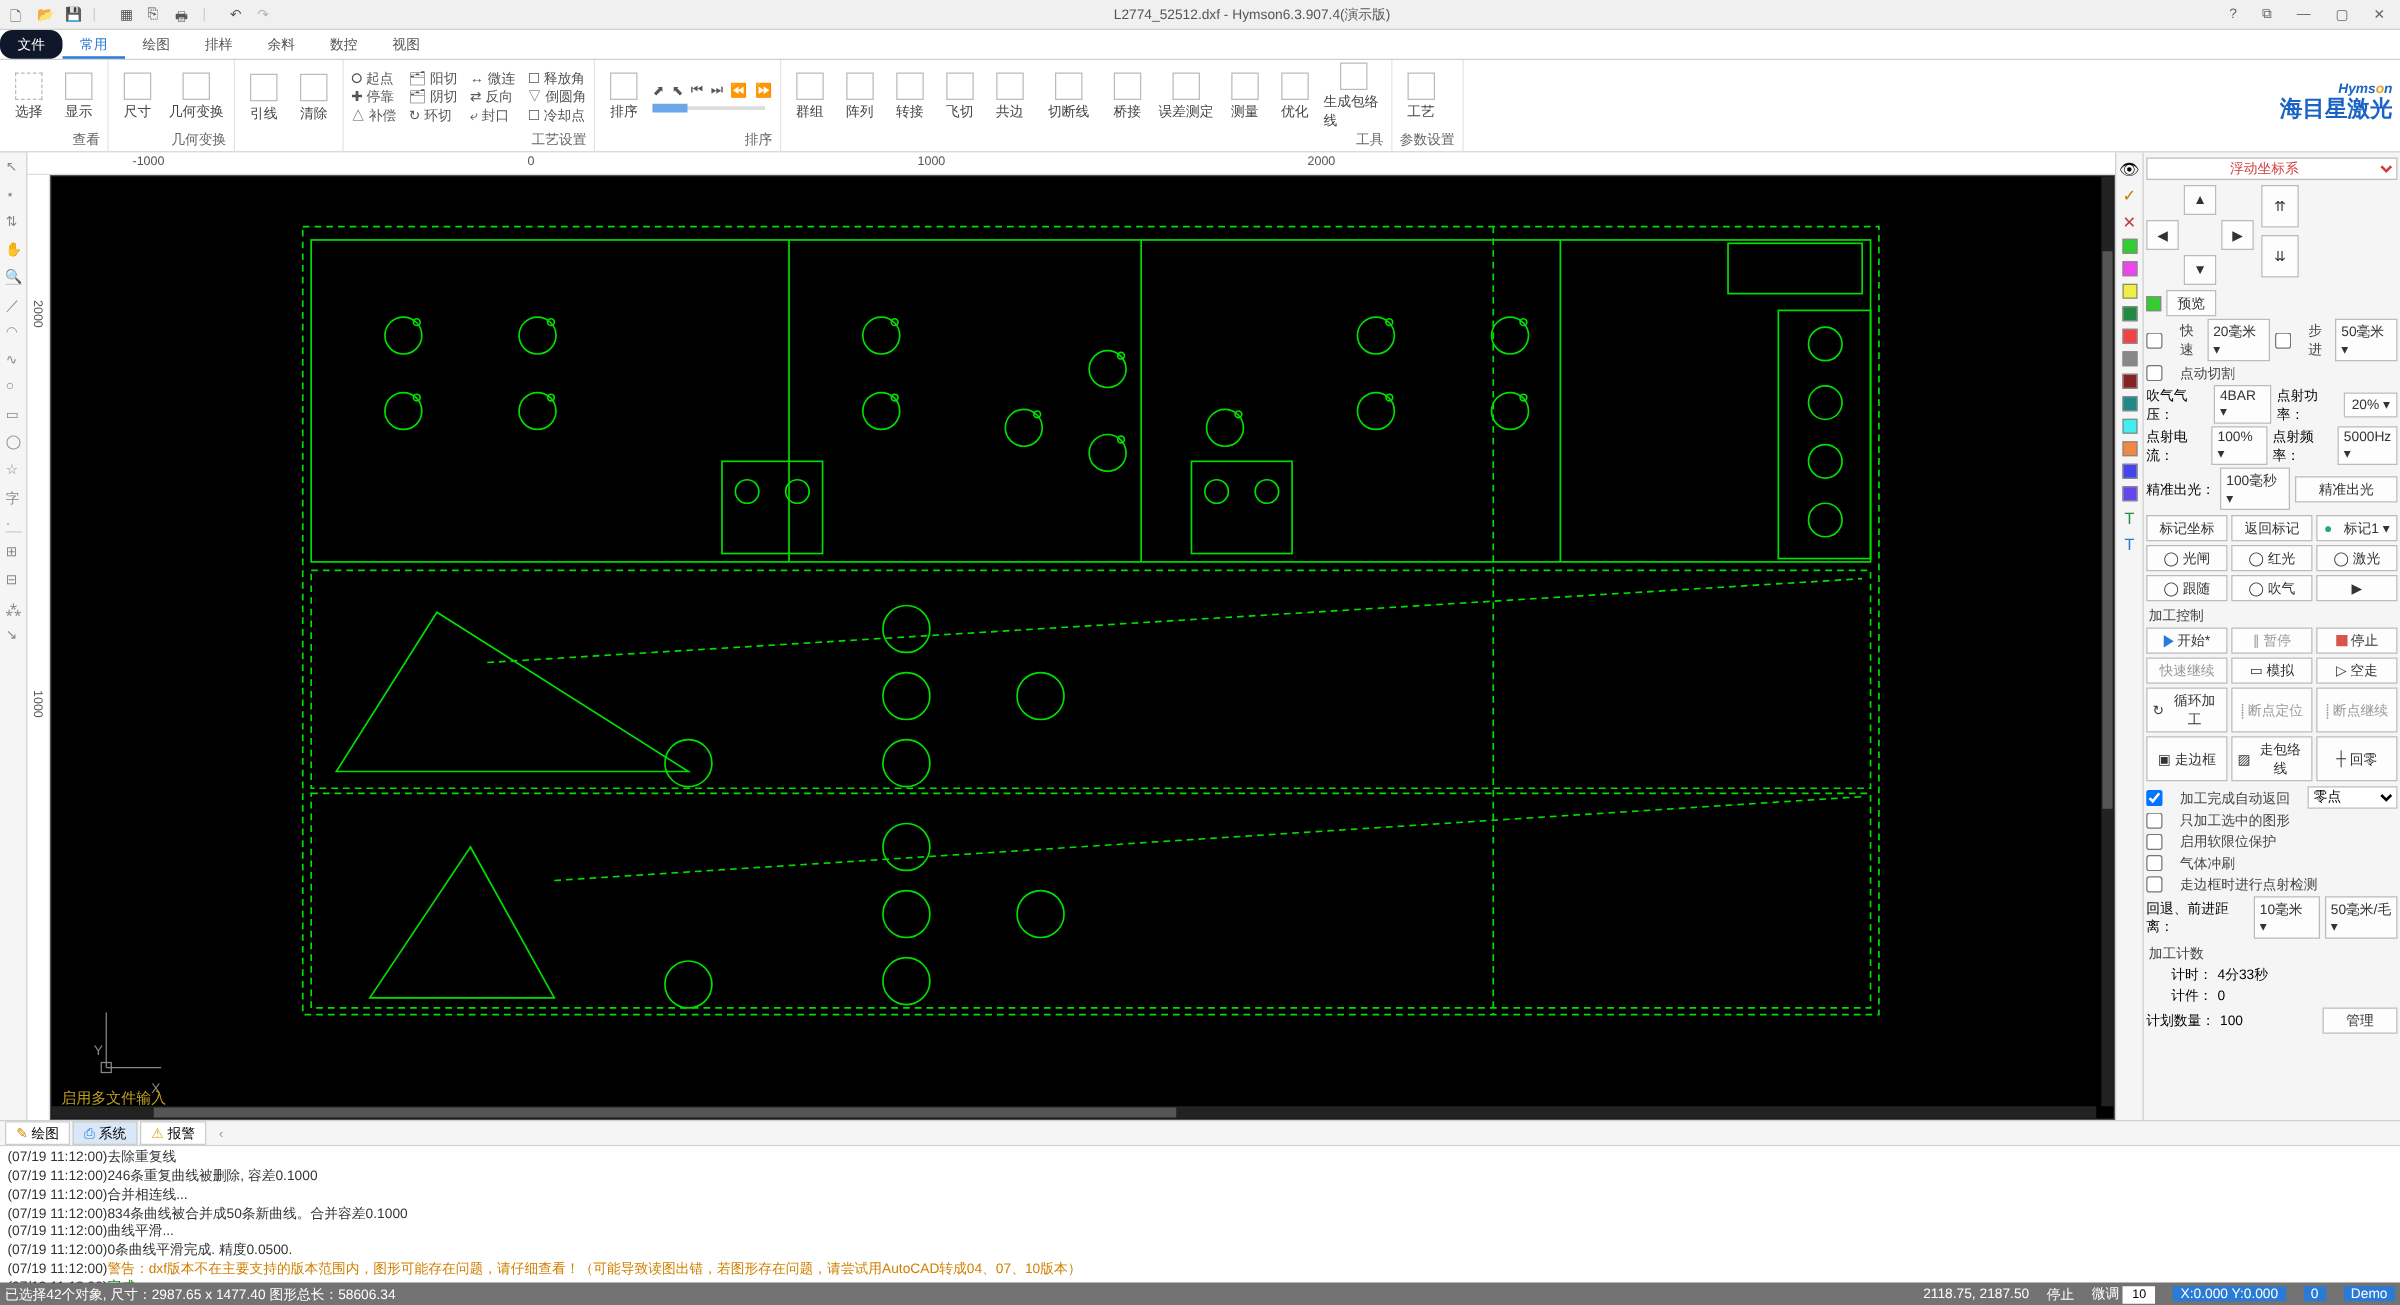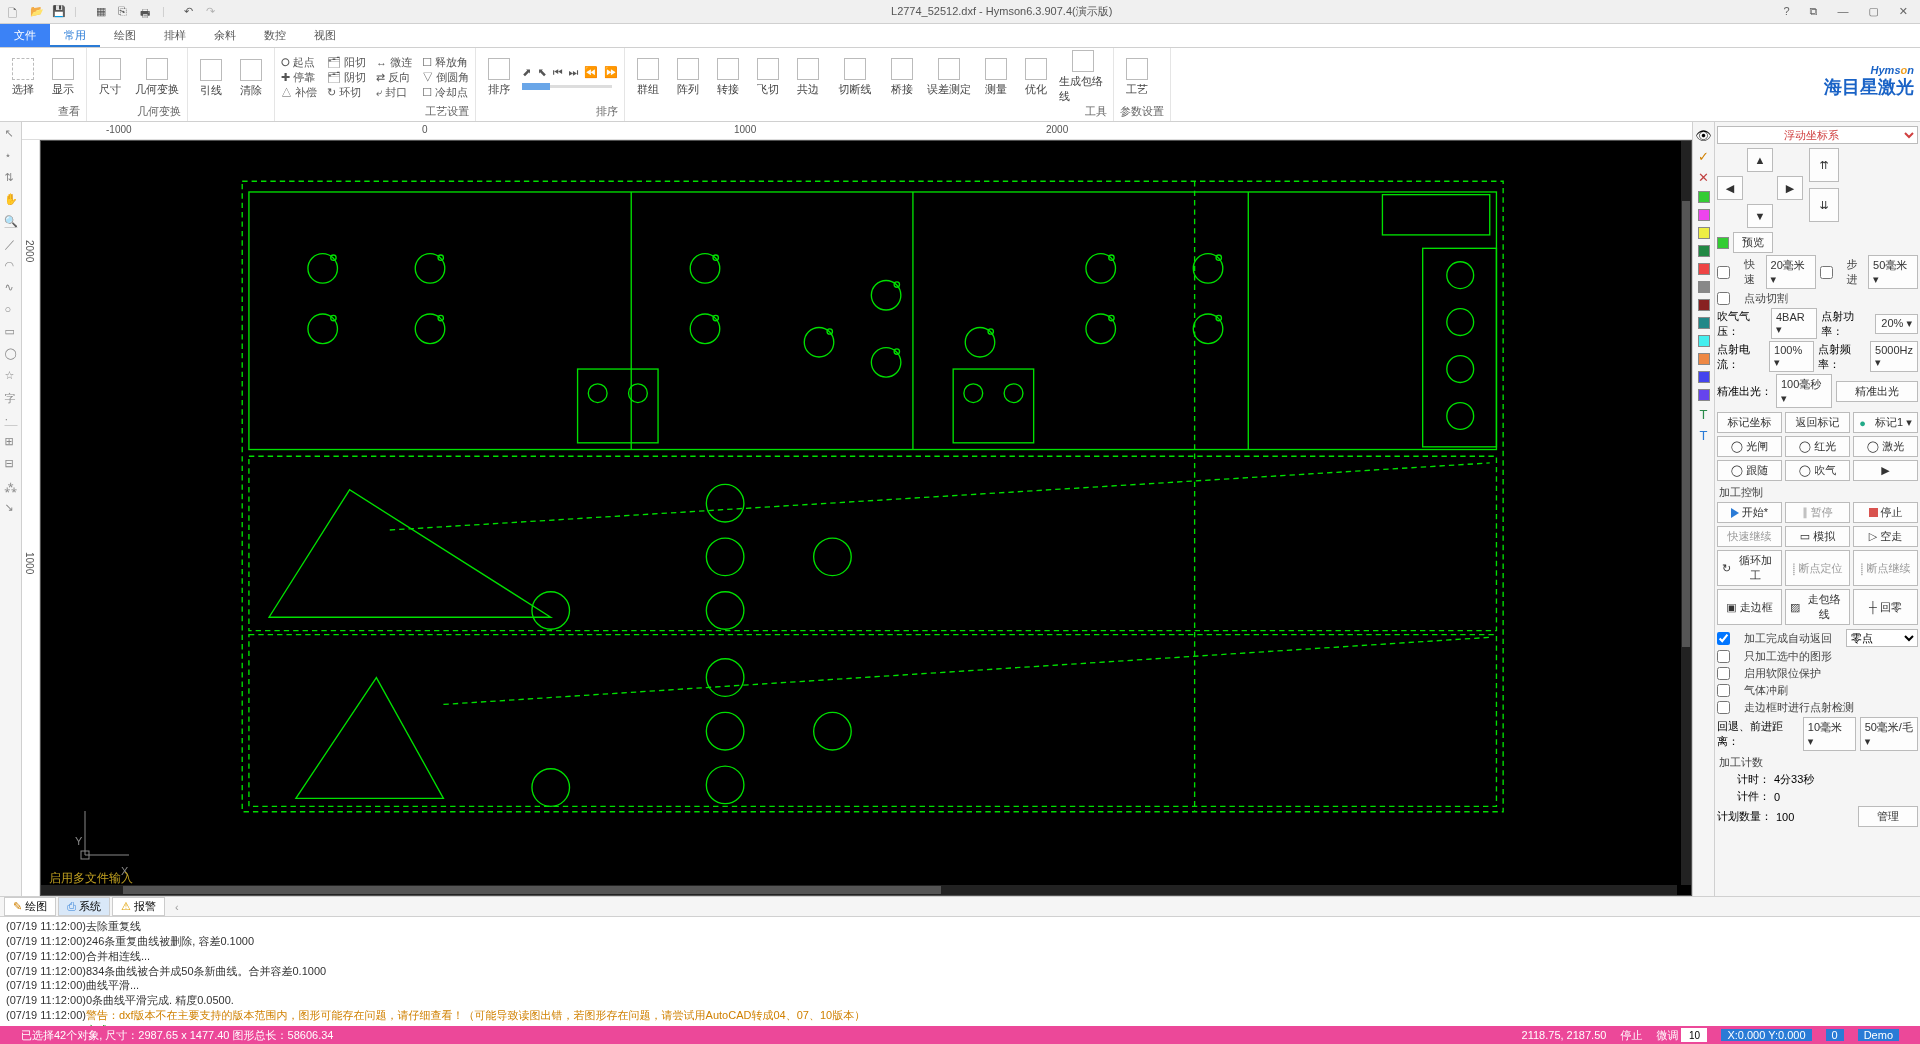--- a/index.html
+++ b/index.html
@@ -9,21 +9,21 @@
 .titlebar { height: 24px; background: #f0f0f0; display: flex; align-items: center; padding: 0 4px; border-bottom: 1px solid #d0d0d0; }
 .titlebar .qat { display: flex; gap: 8px; padding-left: 4px; }
 .titlebar .qat span { width: 14px; height: 14px; display: inline-block; color: #555; }
 .titlebar .title { flex: 1; text-align: center; color: #555; }
 .titlebar .win-controls { display: flex; gap: 20px; color: #666; padding-right: 8px; }
 .titlebar .win-controls span { cursor: default; }
 
 
 .menutabs { height: 24px; background: #fff; display: flex; align-items: stretch; border-bottom: 1px solid #d0d0d0; }
 .menutabs .tab { padding: 4px 14px; color: #555; cursor: default; }
-.menutabs .tab.file { background: #3b82f6; color: #fff; }
+.menutabs .tab.file { background: #0f172a; color: #fff; border-radius: 10px; }
 .menutabs .tab.active { color: #2a7bd6; border-bottom: 2px solid #2a7bd6; }
 
 
 .ribbon { height: 74px; background: #fff; display: flex; align-items: stretch; border-bottom: 1px solid #d0d0d0; position: relative; }
 .ribbon .group { border-right: 1px solid #e5e5e5; display: flex; flex-direction: column; padding: 2px 6px 0 6px; }
 .ribbon .group .row { display: flex; gap: 6px; align-items: center; flex: 1; }
 .ribbon .group .label { text-align: right; color: #666; font-size: 11px; padding-bottom: 2px; }
 .rb-big { display: flex; flex-direction: column; align-items: center; gap: 2px; color: #444; width: 34px; }
 .rb-big .ic { width: 22px; height: 22px; border: 1px solid #bbb; }
 .rb-smalltxt { color: #555; font-size: 11px; white-space: nowrap; }
@@ -86,21 +86,21 @@
 
 
 .bottom-tabs { height: 20px; background: #f5f5f5; border-top: 1px solid #d0d0d0; display: flex; align-items: center; gap: 2px; padding-left: 4px; }
 .bottom-tabs .btab { padding: 1px 8px; border: 1px solid #ccc; background: #fff; font-size: 11px; display:flex; align-items:center; gap:3px; }
 .bottom-tabs .btab.active { background: #d9e8f8; }
 .logarea { height: 110px; background: #fff; border-top: 1px solid #d0d0d0; overflow-y: auto; padding: 2px 6px; font-size: 11px; color: #333; line-height: 1.35; }
 .logarea .warn { color: #d08000; }
 .logarea .ok { color: #1a8a1a; }
 
 
-.statusbar { height: 18px; background: #ec4899; color: #fff; display: flex; align-items: center; font-size: 11px; padding: 0 21px; gap: 14px; }
+.statusbar { height: 18px; background: #737373; color: #fff; display: flex; align-items: center; font-size: 11px; padding: 0 4px; gap: 14px; }
 .statusbar .seg { white-space: nowrap; }
 .statusbar .spacer { flex: 1; }
 .statusbar input { width: 26px; height: 14px; font-size: 10px; text-align: center; border: none; }
 .statusbar .pill { background: #2a7bd6; padding: 0 6px; }
 </style>
 </head>
 <body>
 
 <div class="titlebar">
   <div class="qat">

